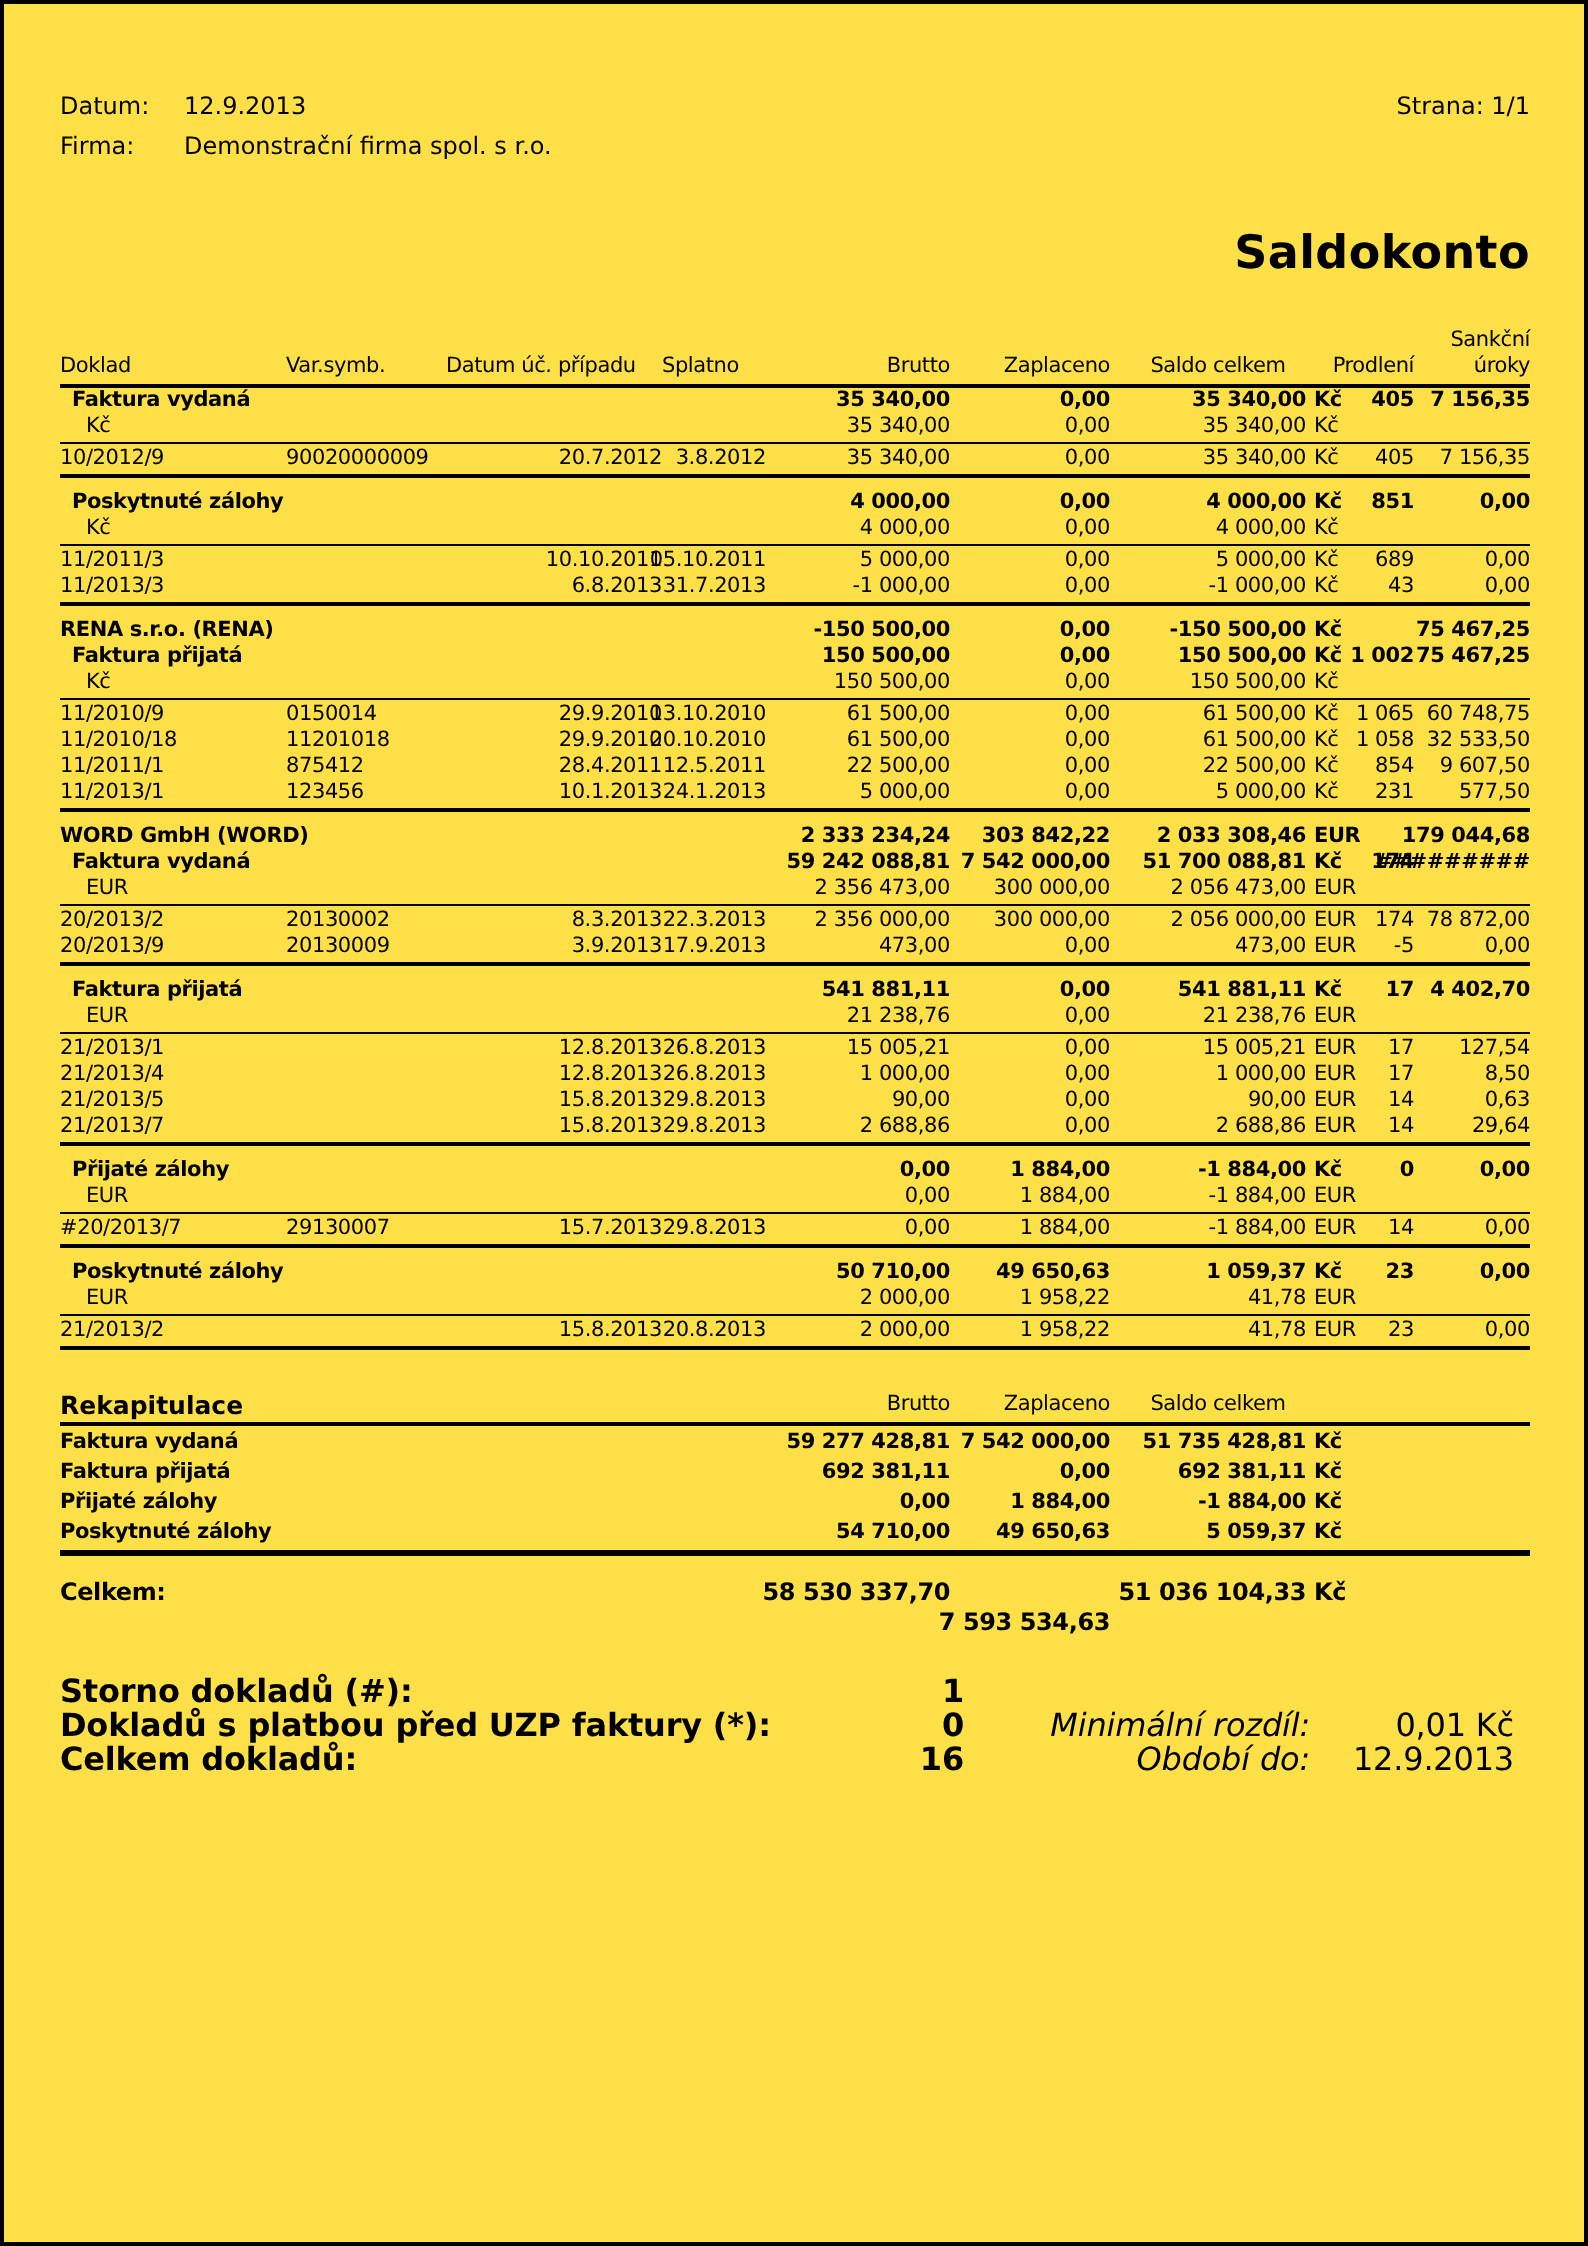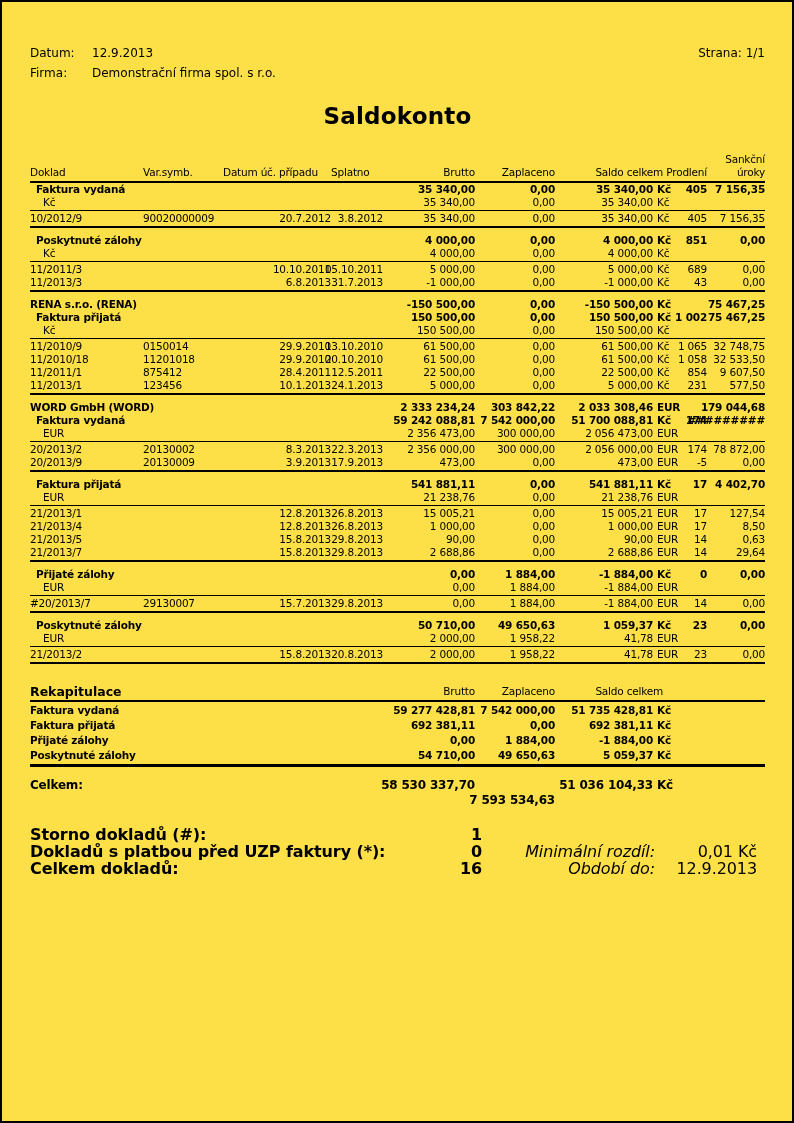--- a/index.html
+++ b/index.html
@@ -2,34 +2,34 @@
 <html><head>
 <meta charset="utf-8">
 <style>
   html,body{margin:0;padding:0;background:#fff;}
   body{width:794px;height:1123px;position:relative;font-family:"DejaVu Sans","Liberation Sans",sans-serif;color:#000;}
   .page{position:absolute;inset:0;border:2px solid #000;box-sizing:border-box;padding:41px 27px 0 28px;background:#fde047;}
 
   
   .doc-header{font-size:12px;display:grid;grid-template-columns:62px 1fr auto;line-height:20px;}
   .doc-header .lbl{white-space:nowrap;}
-  .page-title{text-align:center;font-weight:bold;font-size:23px;margin-top:20px;margin-bottom:24px;letter-spacing:0.2px;}
+  .page-title{text-align:right;font-weight:bold;font-size:23px;margin-top:31px;margin-bottom:24px;letter-spacing:0.2px;}
 
   
   table{border-collapse:collapse;table-layout:fixed;width:735px;}
   td{padding:0;white-space:nowrap;line-height:13px;font-size:10.5px;letter-spacing:-0.2px;vertical-align:bottom;overflow:visible;}
   .bold{font-weight:bold;}
   .num{text-align:right;direction:rtl;}
   .num > span{direction:ltr;unicode-bidi:isolate;}
   .mena{padding-left:4px;text-align:left;}
   .indent1{padding-left:6px;}
   .indent2{padding-left:13px;}
   .padv{padding-left:7px;}
   .padd{padding-left:11px;}
-  .saldo-h{padding-right:14px;}
+  .saldo-h{padding-right:14px;text-align:center;}
   .hb{border-bottom:2px solid #000;padding-bottom:2px;}
   tr.rrule td{padding:0;line-height:0;}
   .ln{background:#000;margin:1px 0;}
   .ln.thin{height:1px;}
   .ln.thick{height:2px;}
   .ln.heavy{height:3px;}
   tr.gap td{height:5px;line-height:5px;}
 
   
   .rekap{margin-top:14px;}
@@ -228,21 +228,21 @@
         <tr>
           <td>11/2010/9</td>
           <td class="padv">0150014</td>
           <td class="num"><span>29.9.2010</span></td>
           <td class="num"><span>13.10.2010</span></td>
           <td class="num"><span>61 500,00</span></td>
           <td class="num"><span>0,00</span></td>
           <td class="num"><span>61 500,00</span></td>
           <td class="mena">Kč</td>
           <td class="num"><span>1 065</span></td>
-          <td class="num"><span>32 748,75</span></td>
+          <td class="num"><span>60 748,75</span></td>
         </tr>
         <tr>
           <td>11/2010/18</td>
           <td class="padv">11201018</td>
           <td class="num"><span>29.9.2010</span></td>
           <td class="num"><span>20.10.2010</span></td>
           <td class="num"><span>61 500,00</span></td>
           <td class="num"><span>0,00</span></td>
           <td class="num"><span>61 500,00</span></td>
           <td class="mena">Kč</td>

